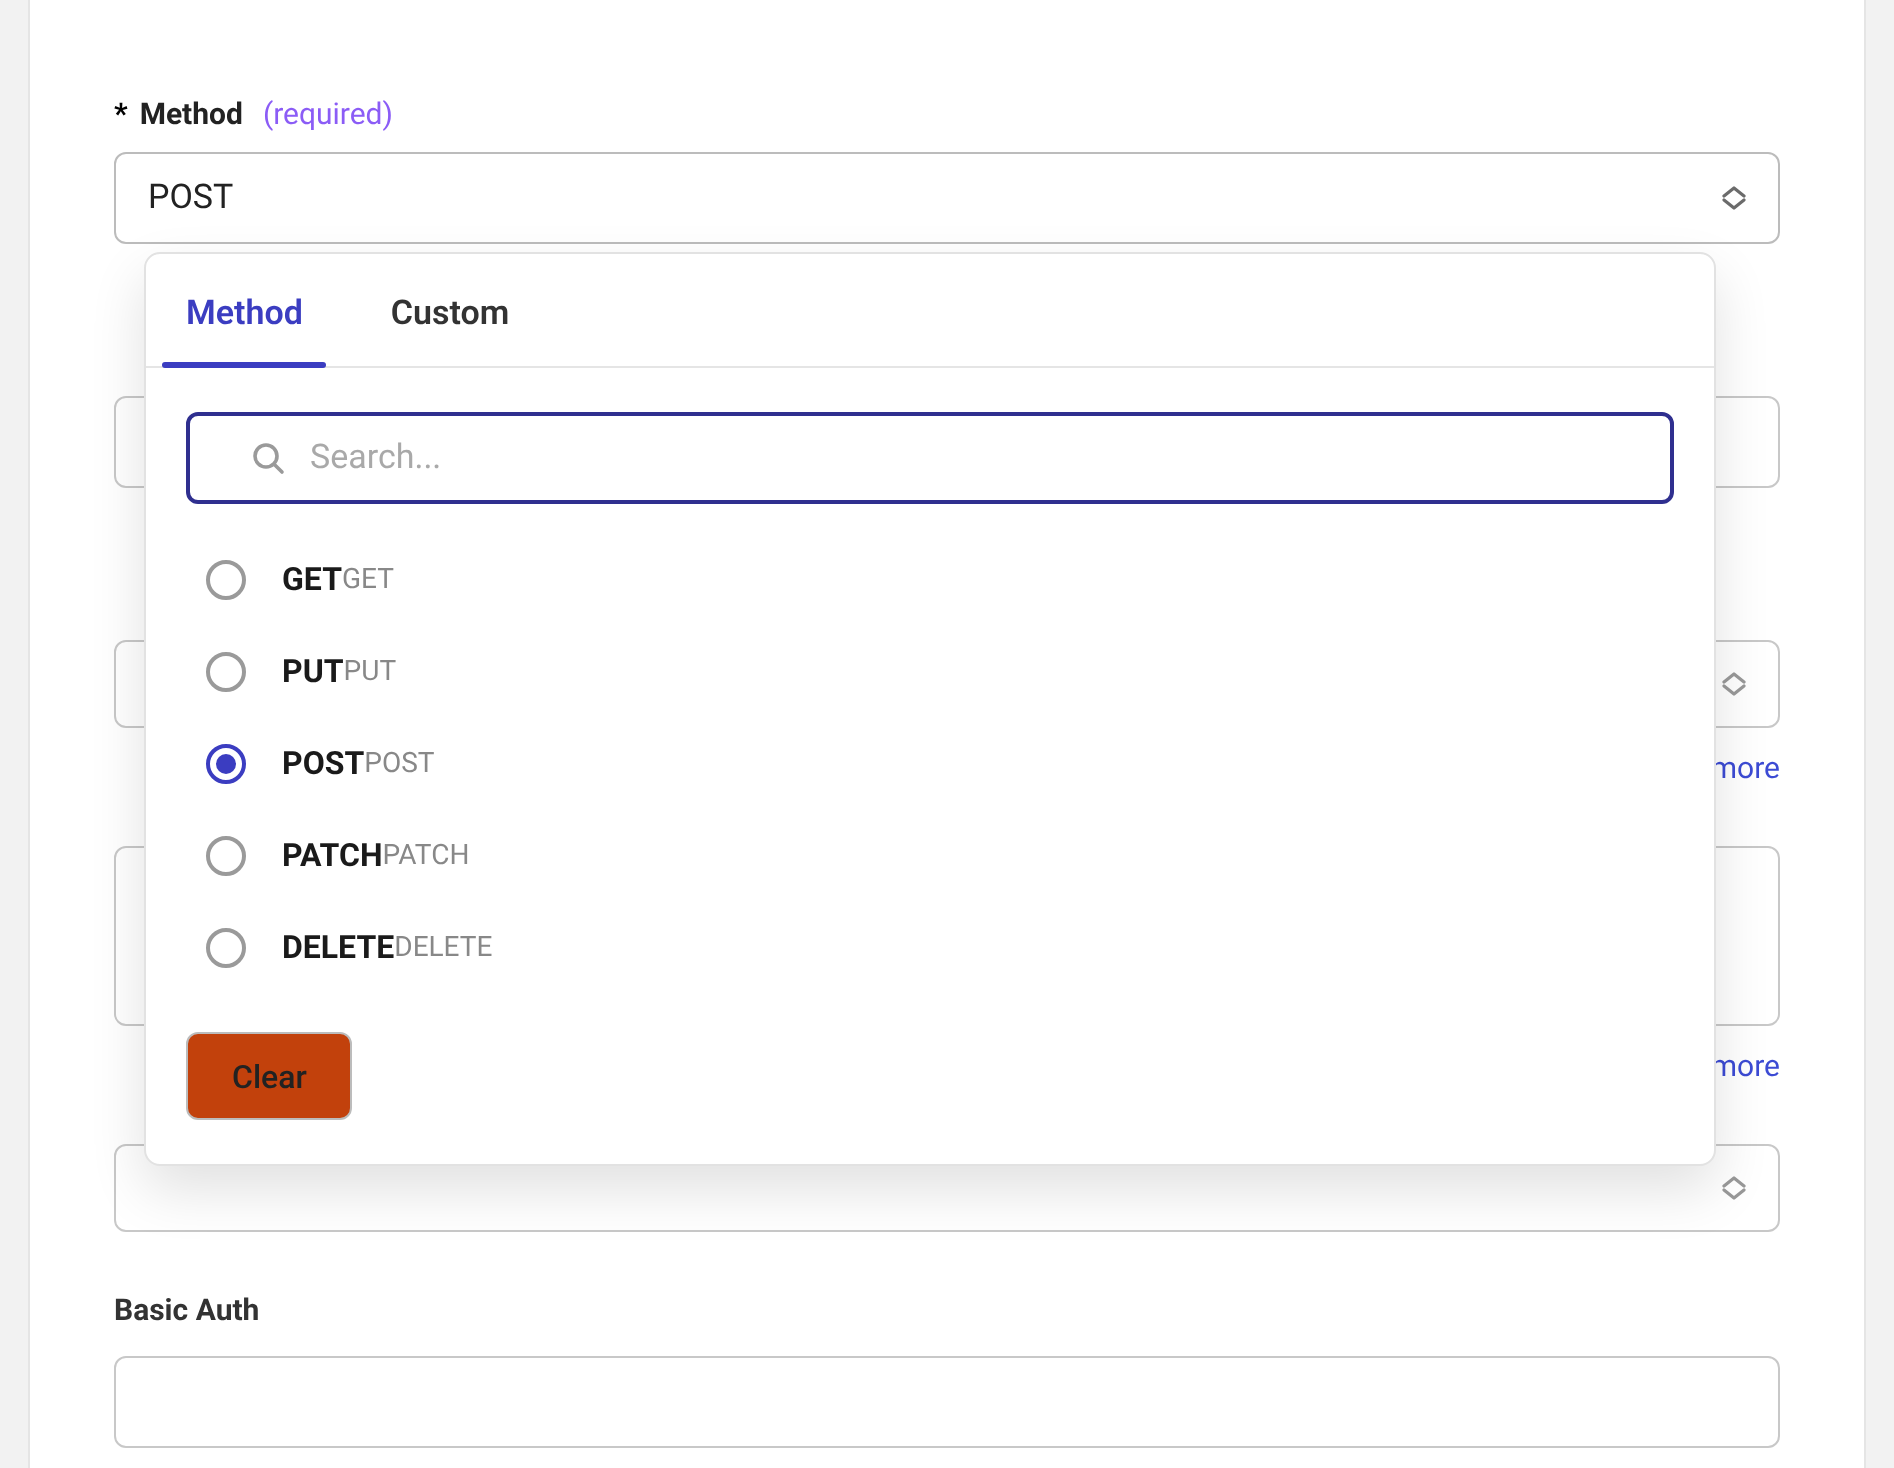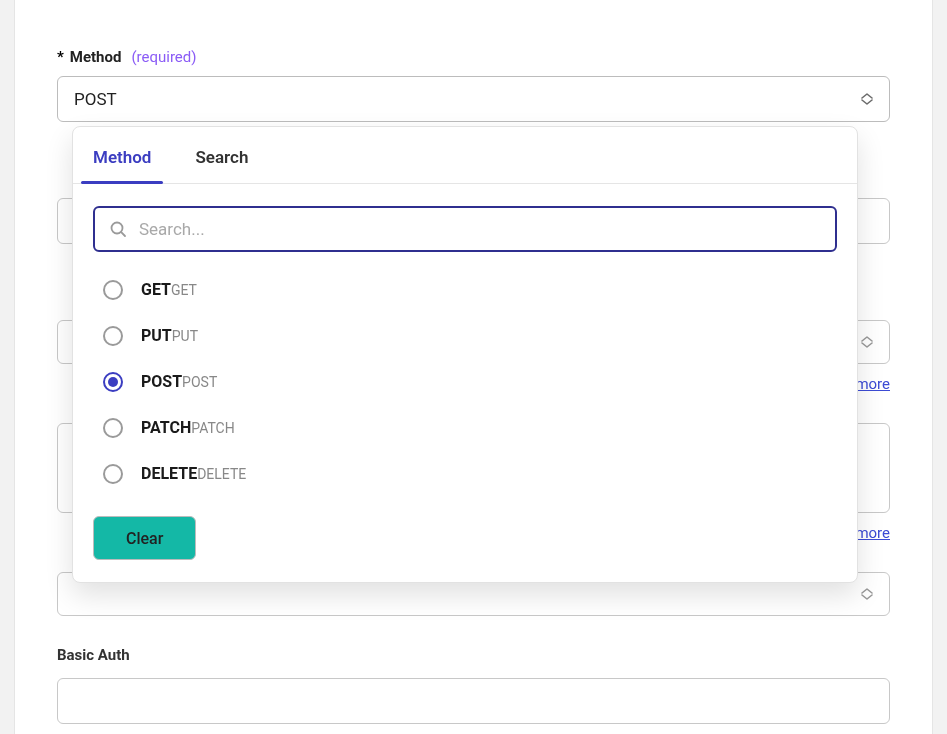--- a/index.html
+++ b/index.html
@@ -10,45 +10,45 @@
   .label-text{font-weight:700;color:#222;margin-right:10px;}
   .label-hint{color:#8b5cf6;font-weight:400;}
   .select-box{width:100%;height:46px;border:1px solid #bcbcbc;border-radius:6px;padding:0 16px;display:flex;align-items:center;justify-content:space-between;background:#fff;cursor:pointer;}
   .select-value{font-size:17px;color:#222;}
   .chevrons{display:flex;flex-direction:column;align-items:center;justify-content:center;line-height:6px;color:#6b6b6b;}
   .chevrons svg{display:block;}
   .bg-field{width:100%;border:1px solid #c8c8c8;border-radius:6px;background:#fff;}
   .bg-a{height:46px;margin-top:76px;}
   .bg-b{height:44px;margin-top:76px;}
   .more-link{text-align:right;margin-top:10px;}
-  .more-link span{color:#3c4bd4;font-size:15px;text-decoration:underline;cursor:pointer;}
+  .more-link span{color:#3c4bd4;font-size:15px;cursor:pointer;}
   .bg-c{height:90px;margin-top:30px;}
   .bg-d{height:44px;margin-top:30px;}
   .section-label{font-weight:700;font-size:15px;color:#333;margin-top:30px;}
   .bg-e{height:46px;margin-top:14px;}
   .dropdown{position:absolute;left:57px;right:74px;top:126px;background:#fff;border:1px solid #e2e2e2;border-radius:8px;box-shadow:0 12px 28px rgba(0,0,0,0.12);}
   .tabs{display:flex;border-bottom:1px solid #e5e5e5;padding:0 18px;}
   .tab{padding:20px 2px 16px;margin-right:40px;font-size:17px;font-weight:600;color:#333;cursor:pointer;position:relative;}
   .tab.active{color:#3b3dc1;}
   .tab.active::after{content:"";position:absolute;left:-10px;right:-10px;bottom:-1px;height:3px;background:#3b3dc1;border-radius:2px;}
   .dropdown-body{padding:22px 20px 22px;}
-  .search-wrap{border:2px solid #2f2f8f;border-radius:6px;height:46px;display:flex;align-items:center;padding:0 14px;}
+  .search-wrap{border:2px solid #2f2f8f;border-radius:6px;height:46px;display:flex;align-items:center;padding:0 30px;}
   .search-wrap svg{flex-shrink:0;margin-right:12px;}
   .search-wrap input{border:none;outline:none;flex:1;font-size:17px;color:#333;background:transparent;}
   .search-wrap input::placeholder{color:#a9a9a9;}
   .options{margin-top:18px;}
   .option{display:flex;align-items:center;padding:10px 10px;cursor:pointer;border-radius:6px;}
   .option + .option{margin-top:6px;}
   .radio{width:20px;height:20px;border:2px solid #9a9a9a;border-radius:50%;margin-right:18px;position:relative;flex-shrink:0;}
   .option.selected .radio{border-color:#3b3dc1;}
   .option.selected .radio::after{content:"";position:absolute;inset:3px;border-radius:50%;background:#3b3dc1;}
   .opt-text{display:flex;flex-direction:row;}
   .opt-title{font-weight:700;font-size:16px;color:#1a1a1a;line-height:1.2;}
   .opt-sub{font-size:14px;color:#888;margin-top:2px;}
-  .clear-btn{margin-top:22px;display:inline-flex;align-items:center;justify-content:center;height:44px;padding:0 32px;border:1px solid #bcbcbc;border-radius:6px;background:#14b8a6;font-size:16px;font-weight:500;cursor:pointer;color:#222;}
+  .clear-btn{margin-top:22px;display:inline-flex;align-items:center;justify-content:center;height:44px;padding:0 22px;border:1px solid #bcbcbc;border-radius:6px;background:#c2410c;font-size:16px;font-weight:500;cursor:pointer;color:#222;}
 </style>
 </head>
 <body>
 
 <div class="page">
 
   <div class="label-row">
     <span class="req-star">*</span>
     <span class="label-text">Method</span>
     <span class="label-hint">(required)</span>
@@ -93,21 +93,21 @@
         </svg>
     </span>
   </div>
 
   <div class="section-label">Basic Auth</div>
   <div class="bg-field bg-e"></div>
 
   <div class="dropdown">
     <div class="tabs">
       <div class="tab active">Method</div>
-      <div class="tab">Search</div>
+      <div class="tab">Custom</div>
     </div>
     <div class="dropdown-body">
       <div class="search-wrap">
         <svg width="18" height="18" viewBox="0 0 18 18">
             <circle cx="8" cy="8" r="5.5" fill="none" stroke="#9a9a9a" stroke-width="1.8"></circle>
             <line x1="12.2" y1="12.2" x2="16" y2="16" stroke="#9a9a9a" stroke-width="1.8" stroke-linecap="round"></line>
           </svg>
         <input type="text" placeholder="Search..." style="">
       </div>
 

